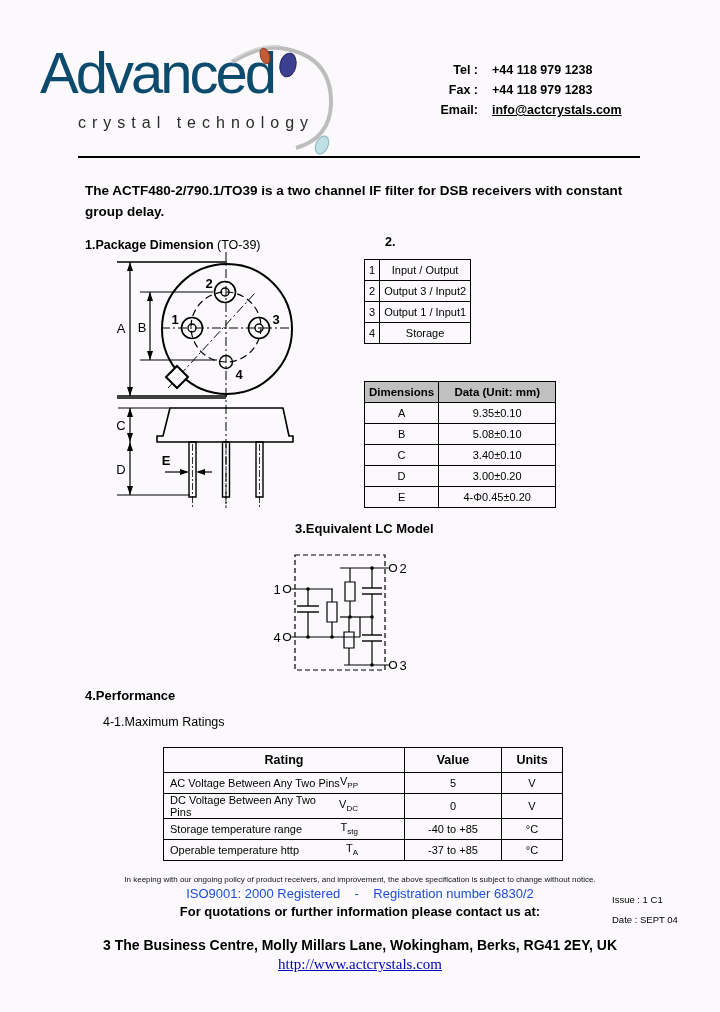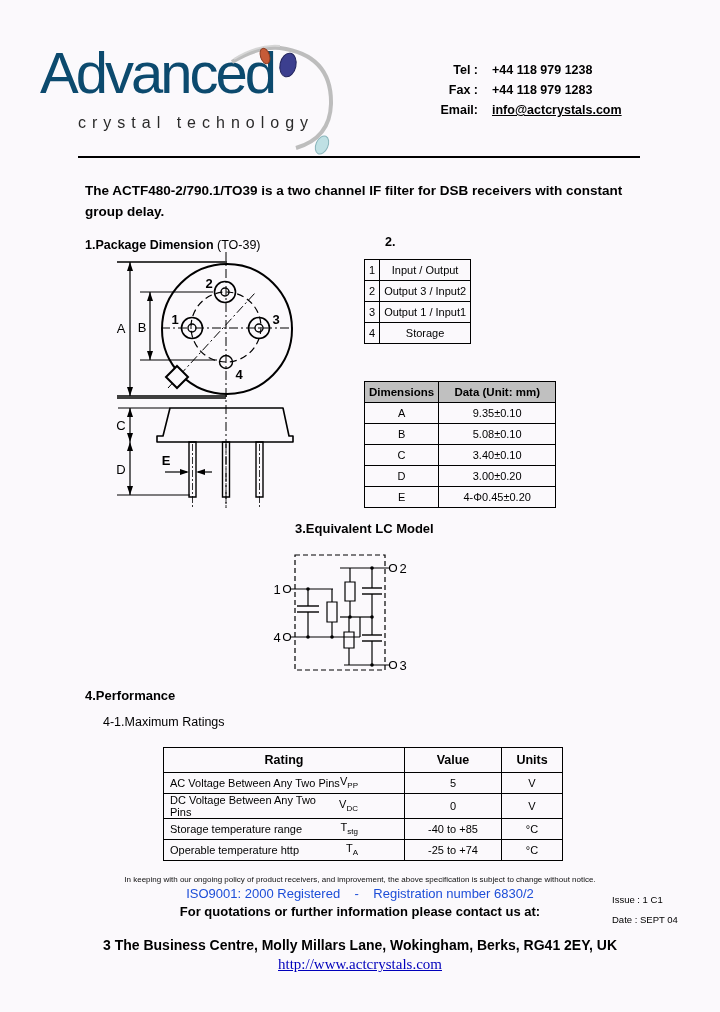--- a/index.html
+++ b/index.html
@@ -305,21 +305,21 @@
       <td>-40 to +85</td>
       <td>°C</td>
     </tr>
     <tr>
       <td class="namecell">
             <div class="rname">
               <span>Operable temperature http</span>
               <span class="sym"><span>T</span><sub>A</sub></span>
             </div>
           </td>
-      <td>-25 to +74</td>
+      <td>-37 to +85</td>
       <td>°C</td>
     </tr>
   </tbody>
     </table>
 
   <div class="abs footer-c" style="left:60px;top:875px;">
     <div class="notice">In keeping with our ongoing policy of product receivers, and improvement, the above specification is subject to change without notice.</div>
     <div class="iso">ISO9001: 2000 Registered    -    Registration number 6830/2</div>
     <div class="quot">For quotations or further information please contact us at:</div>
     <div class="addr">3 The Business Centre, Molly Millars Lane, Wokingham, Berks, RG41 2EY, UK</div>

